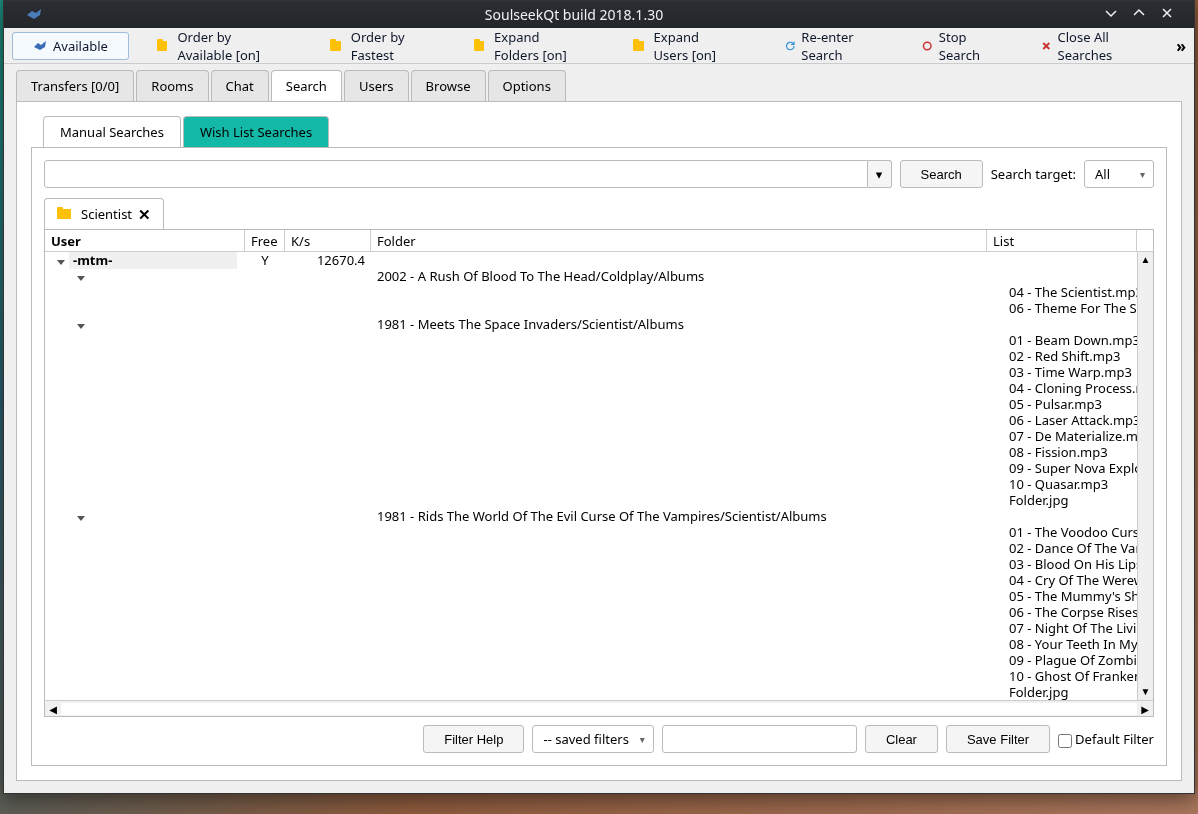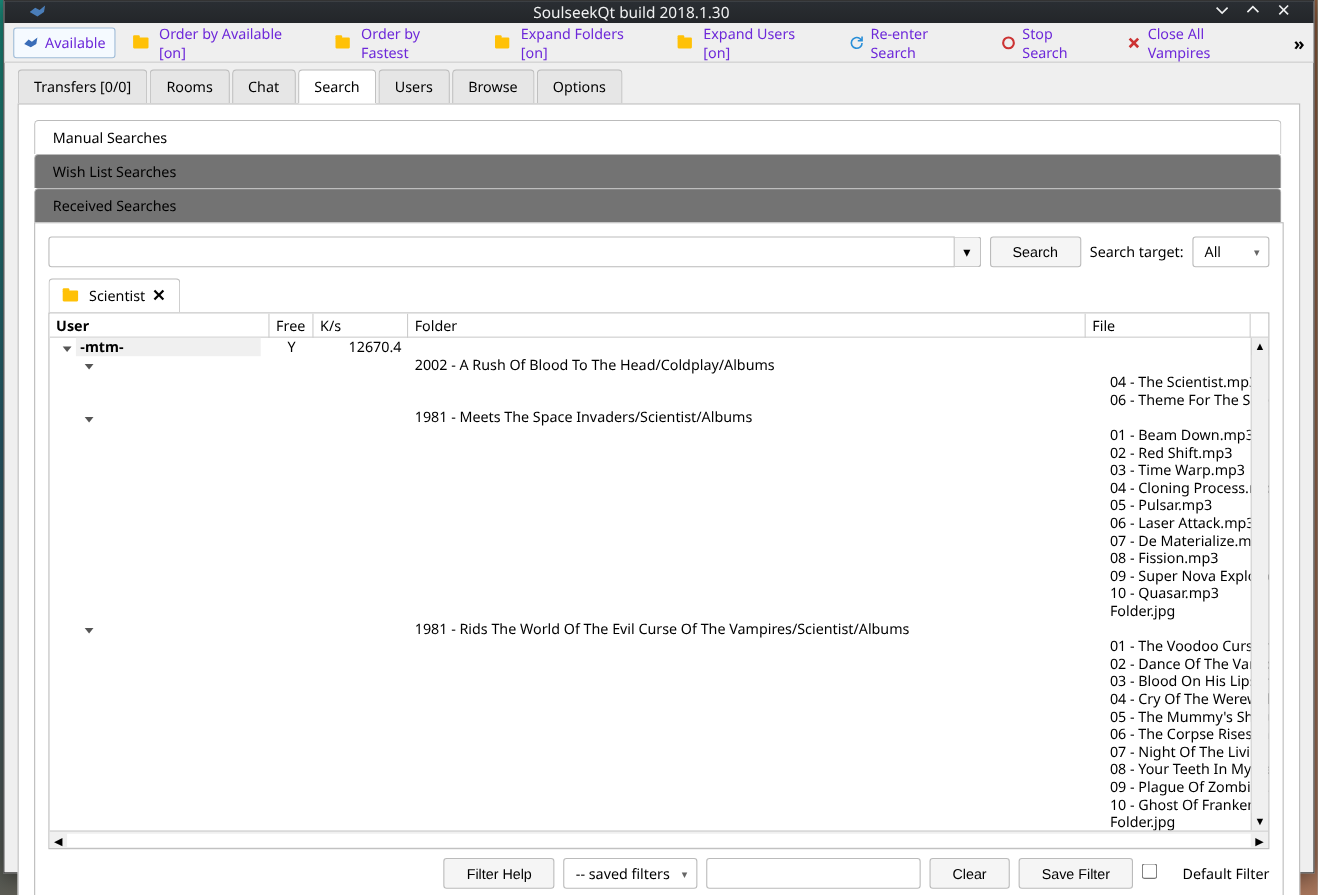--- a/index.html
+++ b/index.html
@@ -38,24 +38,24 @@
   display: flex;
   align-items: center;
   gap: 8px;
   border-bottom: 1px solid #ccc;
   height: 36px;
 }
 .tool-btn {
   display: inline-flex;
   align-items: center;
   gap: 6px;
-  padding: 4px 8px;
+  padding: 4px 20px;
   border-radius: 3px;
   font-size: 13px;
-  color: #6d28d9;
+  color: #0f172a;
   cursor: pointer;
 }
 .tool-btn.primary {
   border: 1px solid #9fbcd8;
   background: #f5faff;
 }
 .toolbar .spacer { flex: 1; }
 .overflow-icon { font-size: 16px; font-weight: bold; cursor: pointer; }
 .content {
   flex: 1;
@@ -87,28 +87,27 @@
 .tab-panel {
   margin: 0 12px 12px 12px;
   border: 1px solid #bbb;
   background: #fff;
   flex: 1;
   display: flex;
   flex-direction: column;
 }
 .sub-tab-strip {
   display: flex;
-  padding: 14px 14px 0;
-  flex-direction: column;
+  padding: 14px 26px 0;
 }
 .sub-tab {
   padding: 6px 16px;
   border: 1px solid #bbb;
   border-bottom: none;
-  background: #737373;
+  background: #14b8a6;
   border-radius: 4px 4px 0 0;
   margin-right: 2px;
   cursor: pointer;
 }
 .sub-tab.active { background: #fff; position: relative; z-index: 2; }
 .sub-panel {
   border: 1px solid #bbb;
   margin: 0 14px 14px;
   background: #fff;
   flex: 1;
@@ -265,21 +264,21 @@
 }
 .vscroll .arrow { height: 16px; text-align: center; font-size: 10px; cursor: pointer; }
 .vscroll .thumb { flex: 1; background: #f0f0f0; }
 .filter-row {
   display: flex;
   gap: 8px;
   align-items: center;
   margin-top: 8px;
   justify-content: flex-end;
 }
-.checkbox { display: flex; align-items: flex-start; gap: 23px; }
+.checkbox { display: flex; align-items: flex-end; gap: 3px; }
 .checkbox input { width: 14px; height: 14px; }
 .folder-icon {
   display: inline-block;
   width: 14px; height: 10px;
   background: #ffc107;
   border-radius: 1px;
   margin-right: 4px;
   position: relative;
 }
 .folder-icon::before {
@@ -350,42 +349,41 @@
     <span class="tool-btn">
       <svg width="14" height="14" viewBox="0 0 14 14">
           <circle cx="7" cy="7" r="5" fill="none" stroke="#c33" stroke-width="2"></circle>
         </svg>
       <span>Stop Search</span>
     </span>
     <span class="tool-btn">
       <svg width="14" height="14" viewBox="0 0 14 14">
           <path d="M3 3 L11 11 M11 3 L3 11" stroke="#c33" stroke-width="2.5"></path>
         </svg>
-      <span>Close All Vampires</span>
+      <span>Close All Searches</span>
     </span>
     <span class="spacer"></span>
     <span class="overflow-icon">»</span>
   </div>
 
   <div class="content">
     <div class="tab-strip">
       <div class="tab">Transfers [0/0]</div>
       <div class="tab">Rooms</div>
       <div class="tab">Chat</div>
       <div class="tab active">Search</div>
       <div class="tab">Users</div>
       <div class="tab">Browse</div>
       <div class="tab">Options</div>
     </div>
 
     <div class="tab-panel">
       <div class="sub-tab-strip">
         <div class="sub-tab active">Manual Searches</div>
         <div class="sub-tab">Wish List Searches</div>
-        <div class="sub-tab">Received Searches</div>
       </div>
 
       <div class="sub-panel">
 
         <div class="search-row">
           <div class="search-input">
             <input type="text" style="">
             <div class="dd">▾</div>
           </div>
           <button class="btn">Search</button>
@@ -402,21 +400,21 @@
             <span class="close">✕</span>
           </div>
         </div>
 
         <div class="results-pane">
           <div class="table-header">
             <div class="th col-user">User</div>
             <div class="th col-free">Free</div>
             <div class="th col-ks">K/s</div>
             <div class="th col-folder">Folder</div>
-            <div class="th col-file">File</div>
+            <div class="th col-file">List</div>
             <div class="col-scroll"></div>
           </div>
           <div class="table-body" id="table-body">
             <div class="tr">
                 <div class="col-user"><span style="padding-left:6px"><span class="expander"></span><span class="user-cell-content">-mtm-</span></span></div>
                 <div class="col-free">Y</div>
                 <div class="col-ks">12670.4</div>
                 <div class="col-folder"></div>
                 <div class="col-file"></div>
               </div>

